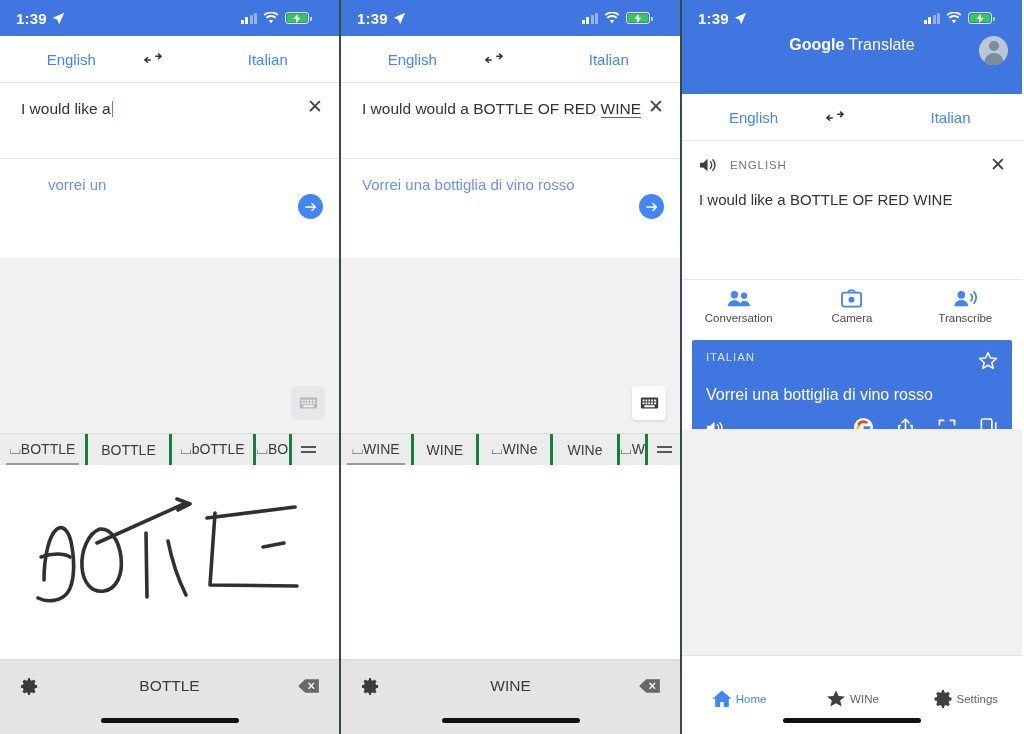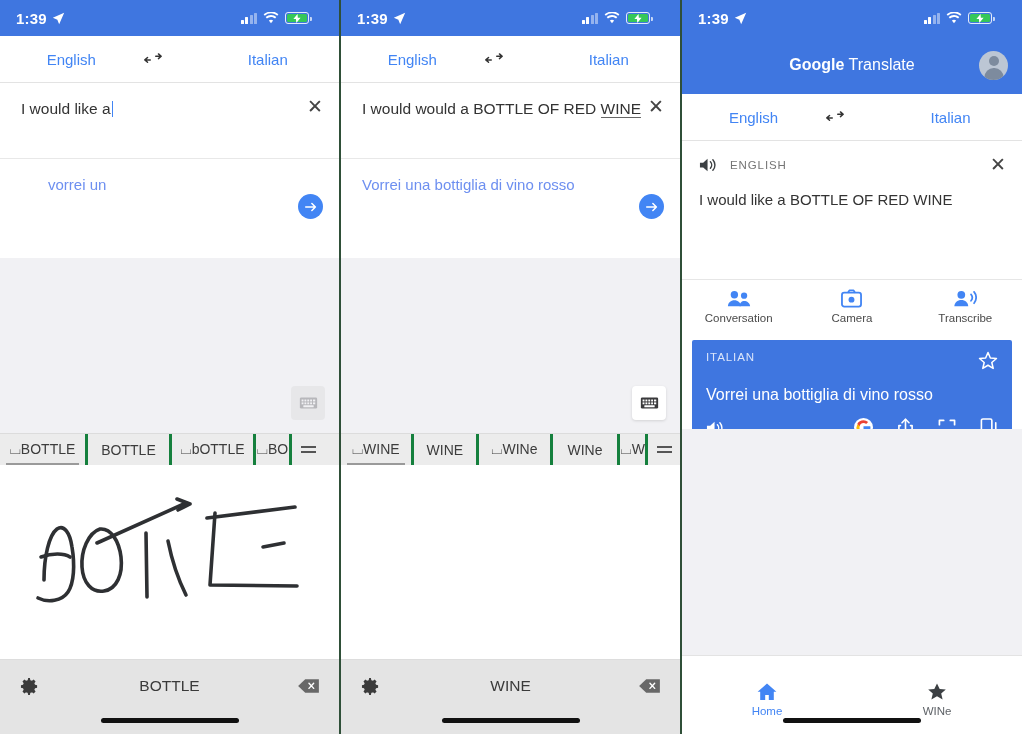--- a/index.html
+++ b/index.html
@@ -92,21 +92,21 @@
   .hwcanvas { position:absolute; left:0; right:0; background:#fff; border-bottom:1px solid #ddd; }
   .hwbar {
     position:absolute; left:0; right:0; background:#e4e4e4;
     display:flex; align-items:center; justify-content:space-between; padding:0 20px;
   }
   .hw-word { font-size:15.5px; color:#3a3a3a; position:absolute; left:0; right:0; text-align:center; pointer-events:none;}
   .homebar { position:absolute; bottom:11px; left:50%; transform:translateX(-50%); width:138px; height:5px; background:#111; border-radius:3px; }
 
   
   .gheader {
-    height: 58px; background:#3f76e0; display:flex; align-items:center;
+    height: 58px; background:#3f76e0; display:flex; 
     justify-content:center; position:relative;
   }
   .gtitle { font-size:16px; color:#fff; }
   .gtitle b { font-weight:bold; }
   .gtitle span { font-weight:normal; }
   .avatar {
     position:absolute; right:14px; width:29px; height:29px; border-radius:50%;
     background:#bcc6d4; overflow:hidden;
   }
   .avatar:before { content:''; position:absolute; left:50%; top:5px; transform:translateX(-50%); width:10px; height:10px; border-radius:50%; background:#7d8b9e;}
@@ -128,21 +128,21 @@
   .bc-lang { font-size:11.5px; color:#dbe5fa; letter-spacing:.9px; }
   .bc-text { font-size:16px; color:#fff; margin:14px 0 13px 0; line-height:21px;}
   .bc-foot { display:flex; align-items:center; justify-content:space-between; }
   .bc-icons { display:flex; align-items:center; gap:24px; }
 
   .gbody { position:absolute; left:0; right:0; background:#f1f1f4; }
   .navbar {
     position:absolute; left:0; right:0; background:#fff; border-top:1px solid #e3e3e3;
     display:flex;
   }
-  .nav-item { flex:1; display:flex; flex-direction:column; align-items:center; justify-content:center; gap:3px; padding-top:8px;}
+  .nav-item { flex:1; display:flex; flex-direction:row; align-items:center; justify-content:center; gap:3px; padding-top:8px;}
   .nav-label { font-size:11.5px; color:#5f6368; }
   .nav-item.active .nav-label { color:#4285f4; }
 
   svg { display:block; }
 </style>
 </head>
 <body>
 
 <div class="screen">
 
@@ -537,17 +537,24 @@
             <path d="M11 1.6 1.6 9.7h2.6V18h5V13h3.6v5h5V9.7h2.6z" fill="#4285f4"></path>
           </svg>
         <div class="nav-label">Home</div>
       </div>
       <div class="nav-item">
         <svg width="22" height="20" viewBox="0 0 22 20">
             <path d="M11 1.4 13.7 7l6.1.5-4.6 4 1.4 6-5.6-3.2L5.4 17.5l1.4-6-4.6-4L8.3 7z" fill="#3c4043"></path>
           </svg>
         <div class="nav-label">WINe</div>
       </div>
+      <div class="nav-item">
+        <svg width="21" height="20" viewBox="0 0 20 20">
+            <path d="M10 6.6a3.4 3.4 0 1 0 0 6.8 3.4 3.4 0 0 0 0-6.8zm0 5a1.6 1.6 0 1 1 0-3.2 1.6 1.6 0 0 1 0 3.2z" fill="#3c4043"></path>
+            <path d="M18 11.4v-2.8l-2.2-.4a6 6 0 0 0-.7-1.7l1.3-1.8-2-2-1.8 1.3a6 6 0 0 0-1.7-.7L10.4 1H8.6l-.5 2.3a6 6 0 0 0-1.7.7L4.6 2.7l-2 2 1.3 1.8a6 6 0 0 0-.7 1.7L1 8.6v2.8l2.2.4a6 6 0 0 0 .7 1.7l-1.3 1.8 2 2 1.8-1.3a6 6 0 0 0 1.7.7l.5 2.3h1.8l.5-2.3a6 6 0 0 0 1.7-.7l1.8 1.3 2-2-1.3-1.8a6 6 0 0 0 .7-1.7z" fill="#3c4043"></path>
+          </svg>
+        <div class="nav-label">Settings</div>
+      </div>
       <div class="homebar"></div>
     </div>
   </div>
 
 </div>
 
 </body></html>

